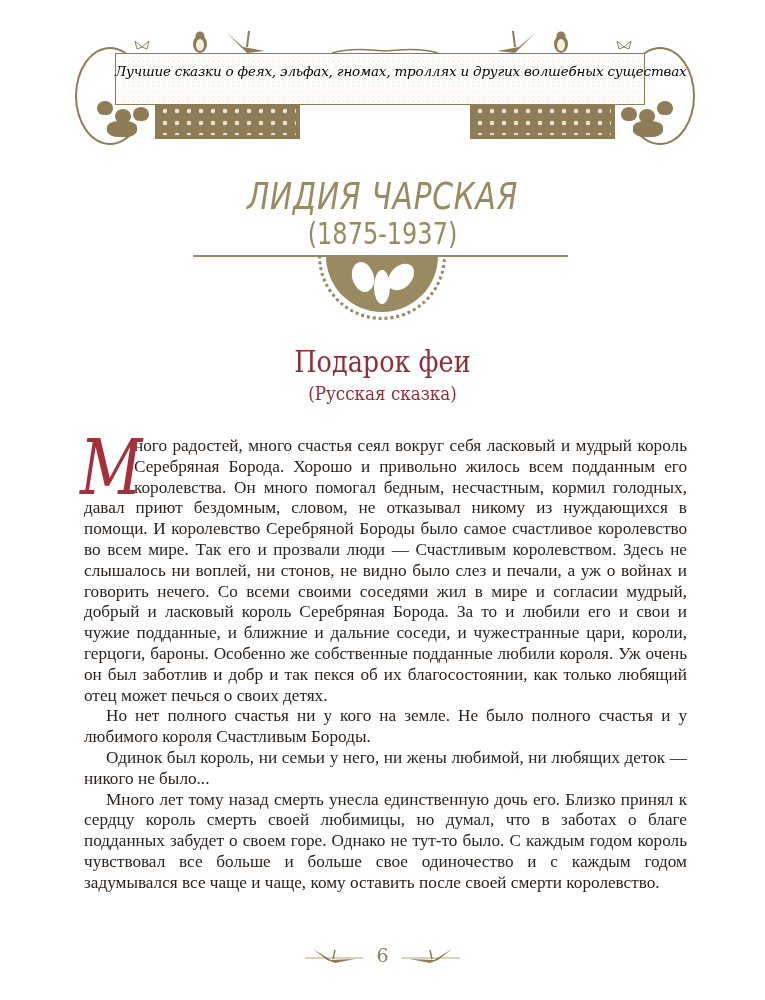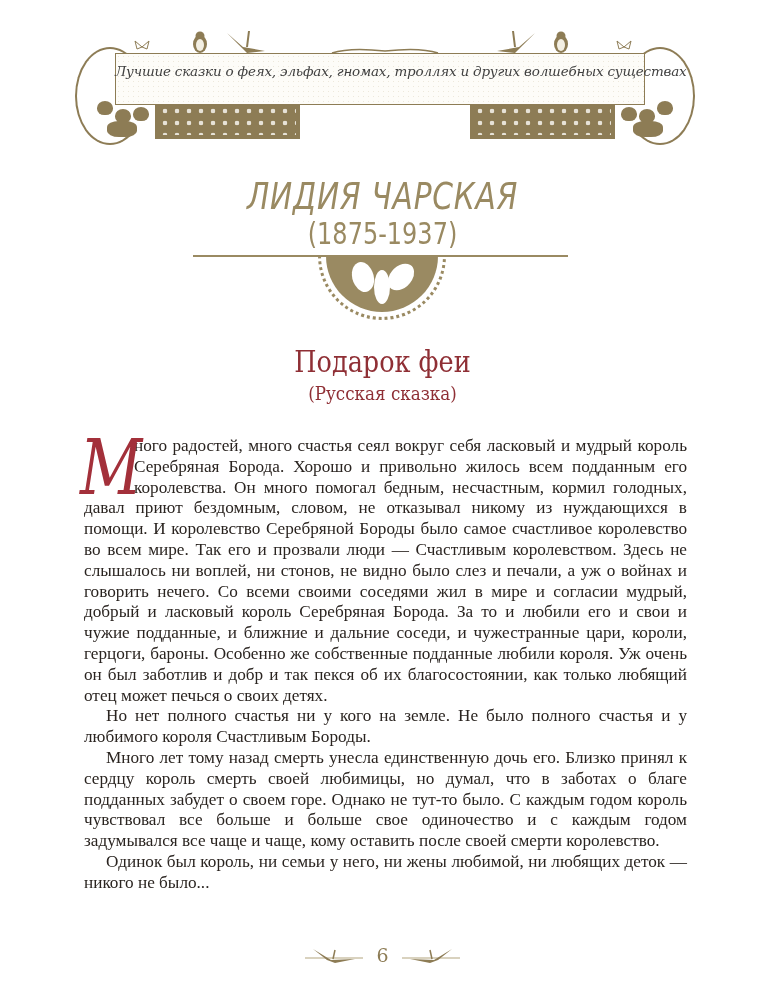--- a/index.html
+++ b/index.html
@@ -2,21 +2,21 @@
 <html><head>
   <meta charset="utf-8">
   <style>
     html, body { margin: 0; padding: 0; background: #ffffff; }
     body { width: 765px; height: 1000px; position: relative; overflow: hidden; font-family: "Liberation Serif", serif; color: #2b2622; }
 
     
     .banner { position: absolute; left: 85px; top: 25px; width: 600px; height: 125px; }
     .banner-frame { position: absolute; left: 30px; top: 28px; width: 530px; height: 52px; border: 1.5px solid #8d7c55; background: #fdfcf8; box-sizing: border-box; }
     .banner-frame::before { content: ""; position: absolute; inset: 0; background-image: radial-gradient(#cfc4a6 0.6px, transparent 0.8px); background-size: 5px 5px; opacity: 0.35; }
-    .banner-title { position: absolute; left: 30px; top: 38px; width: 530px; text-align: left; font-family: "DejaVu Serif", serif; font-size: 13.5px; font-style: italic; color: #404040; letter-spacing: -0.2px; white-space: nowrap; }
+    .banner-title { position: absolute; left: 30px; top: 38px; width: 530px; text-align: left; font-family: "DejaVu Serif", serif; font-size: 13.5px; font-style: italic; color: #000000; letter-spacing: -0.2px; white-space: nowrap; }
     .banner-scroll { position: absolute; top: 22px; width: 70px; height: 98px; border: 2px solid #8d7c55; border-radius: 50%; box-sizing: border-box; }
     .banner-scroll.left { left: -10px; border-right-color: transparent; }
     .banner-scroll.right { right: -10px; border-left-color: transparent; }
     .banner-flowers { position: absolute; top: 76px; height: 38px; background: #8d7c55; }
     .banner-flowers.left { left: 70px; width: 145px; }
     .banner-flowers.right { right: 70px; width: 145px; }
     .banner-flowers::after { content: ""; position: absolute; inset: 4px; background-image: radial-gradient(circle, #fdfcf8 2px, transparent 2.6px); background-size: 12px 12px; opacity: 0.8; }
     .banner-birds-cluster { position: absolute; top: 70px; width: 65px; height: 45px; }
     .banner-birds-cluster.left { left: 8px; }
     .banner-birds-cluster.right { right: 8px; }
@@ -111,22 +111,22 @@
   <div class="rosette-leaf" style="left:72px;top:6px;transform:rotate(30deg)"></div>
   <div class="rosette-leaf" style="left:56px;top:14px;width:16px;height:34px;border-radius:50%"></div>
 </div>
 
 <div class="story-title">Подарок феи</div>
 <div class="story-subtitle">(Русская сказка)</div>
 
 <div class="story-body">
   <p class="first"><span class="dropcap">М</span><span>ного радостей, много счастья сеял вокруг себя ласковый и мудрый король Серебряная Борода. Хорошо и привольно жилось всем подданным его королевства. Он много помогал бедным, несчастным, кормил голодных, давал приют бездомным, словом, не отказывал никому из нуждающихся в помощи. И королевство Серебряной Бороды было самое счастливое королевство во всем мире. Так его и прозвали люди — Счастливым королевством. Здесь не слышалось ни воплей, ни стонов, не видно было слез и печали, а уж о войнах и говорить нечего. Со всеми своими соседями жил в мире и согласии мудрый, добрый и ласковый король Серебряная Борода. За то и любили его и свои и чужие подданные, и ближние и дальние соседи, и чужестранные цари, короли, герцоги, бароны. Особенно же собственные подданные любили короля. Уж очень он был заботлив и добр и так пекся об их благосостоянии, как только любящий отец может печься о своих детях.</span></p>
   <p>Но нет полного счастья ни у кого на земле. Не было полного счастья и у любимого короля Счастливым Бороды.</p>
+  <p>Одинок был король, ни семьи у него, ни жены любимой, ни любящих деток — никого не было...</p>
   <p>Много лет тому назад смерть унесла единственную дочь его. Близко принял к сердцу король смерть своей любимицы, но думал, что в заботах о благе подданных забудет о своем горе. Однако не тут-то было. С каждым годом король чувствовал все больше и больше свое одиночество и с каждым годом задумывался все чаще и чаще, кому оставить после своей смерти королевство.</p>
-  <p>Одинок был король, ни семьи у него, ни жены любимой, ни любящих деток — никого не было...</p>
 </div>
 
 <div class="footer">
   <svg class="swallow left" viewBox="0 0 60 18">
       <line x1="0" y1="10" x2="58" y2="10" stroke="#b3a57f" stroke-width="1"></line>
       <path d="M8 1 L26 12 L50 11 L30 15 L22 12 Z" fill="#8d7c55"></path>
       <path d="M30 2 L28 11" stroke="#8d7c55" stroke-width="1.5"></path>
     </svg>
   <div class="page-number">6</div>
   <svg class="swallow right" viewBox="0 0 60 18">

